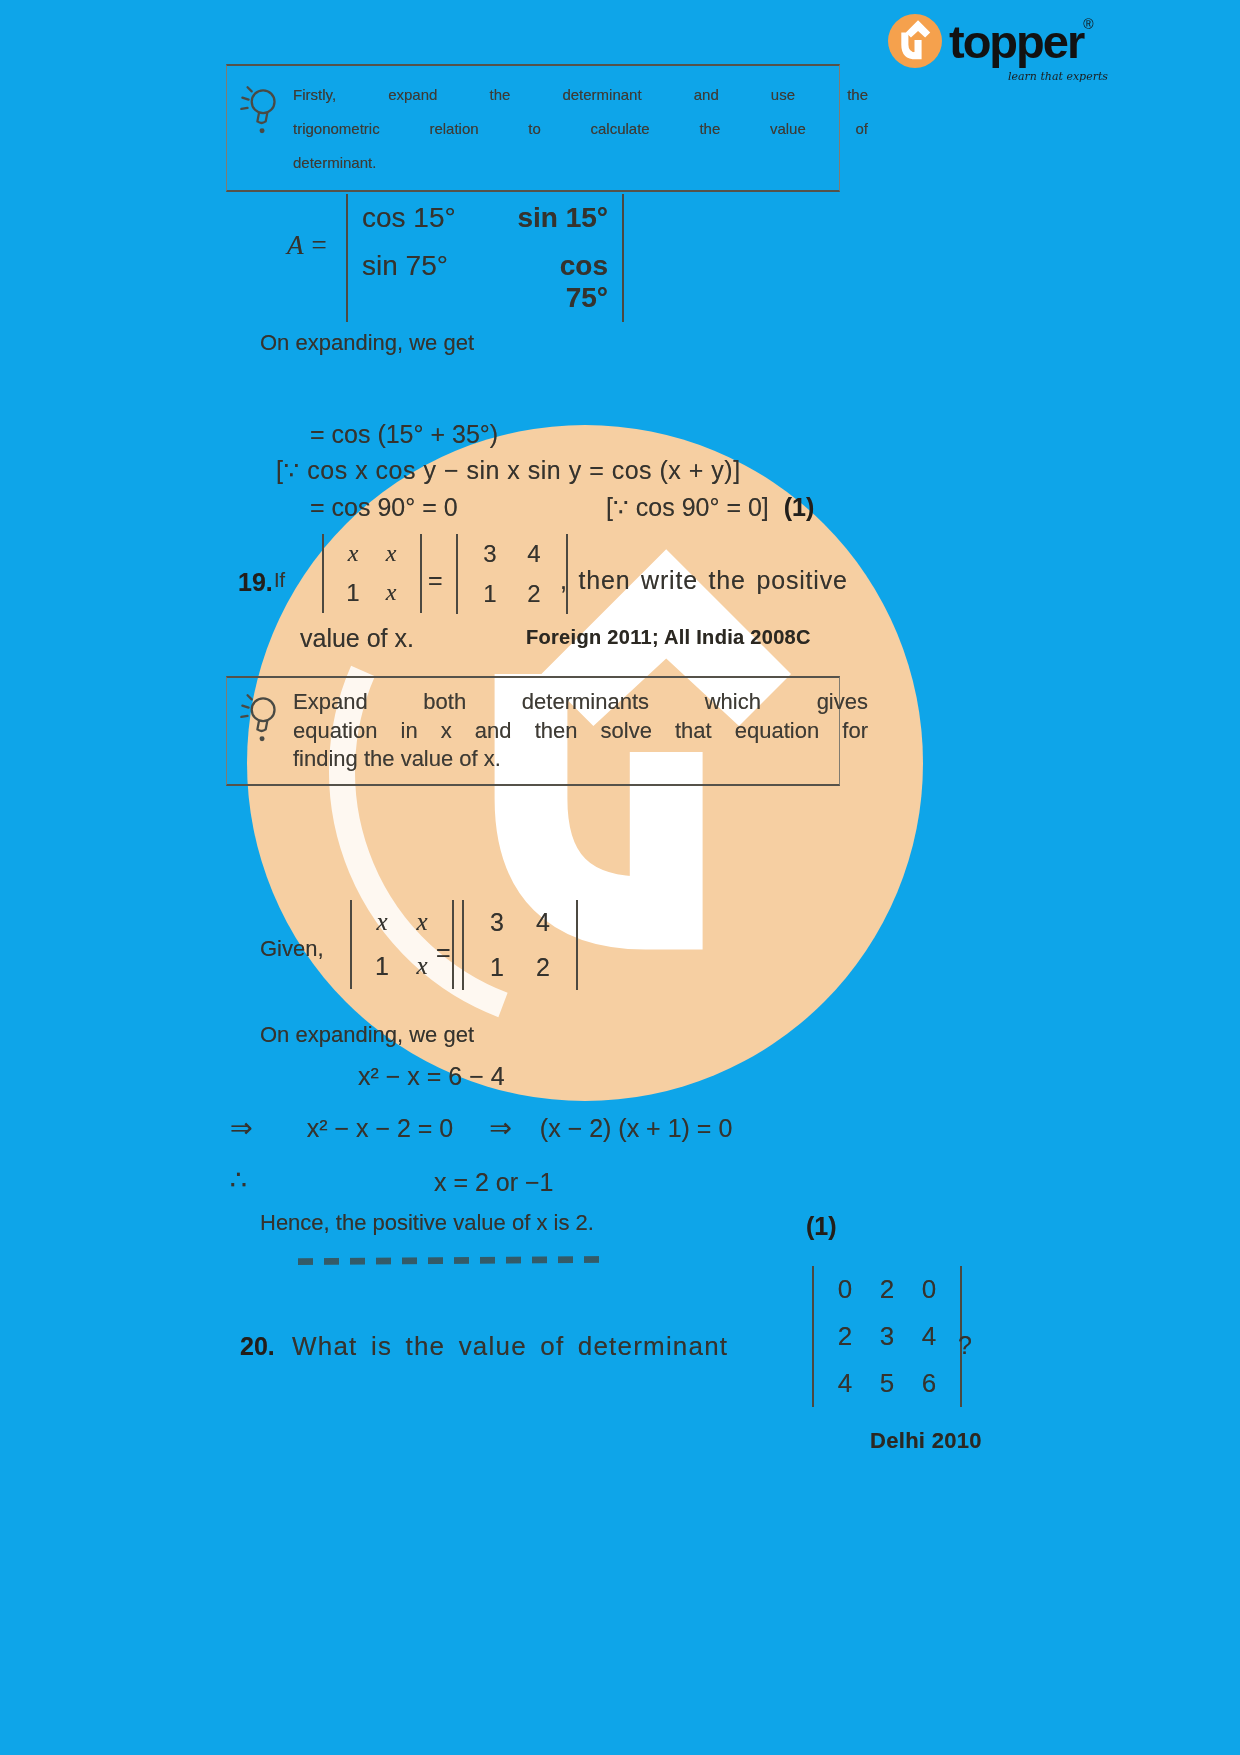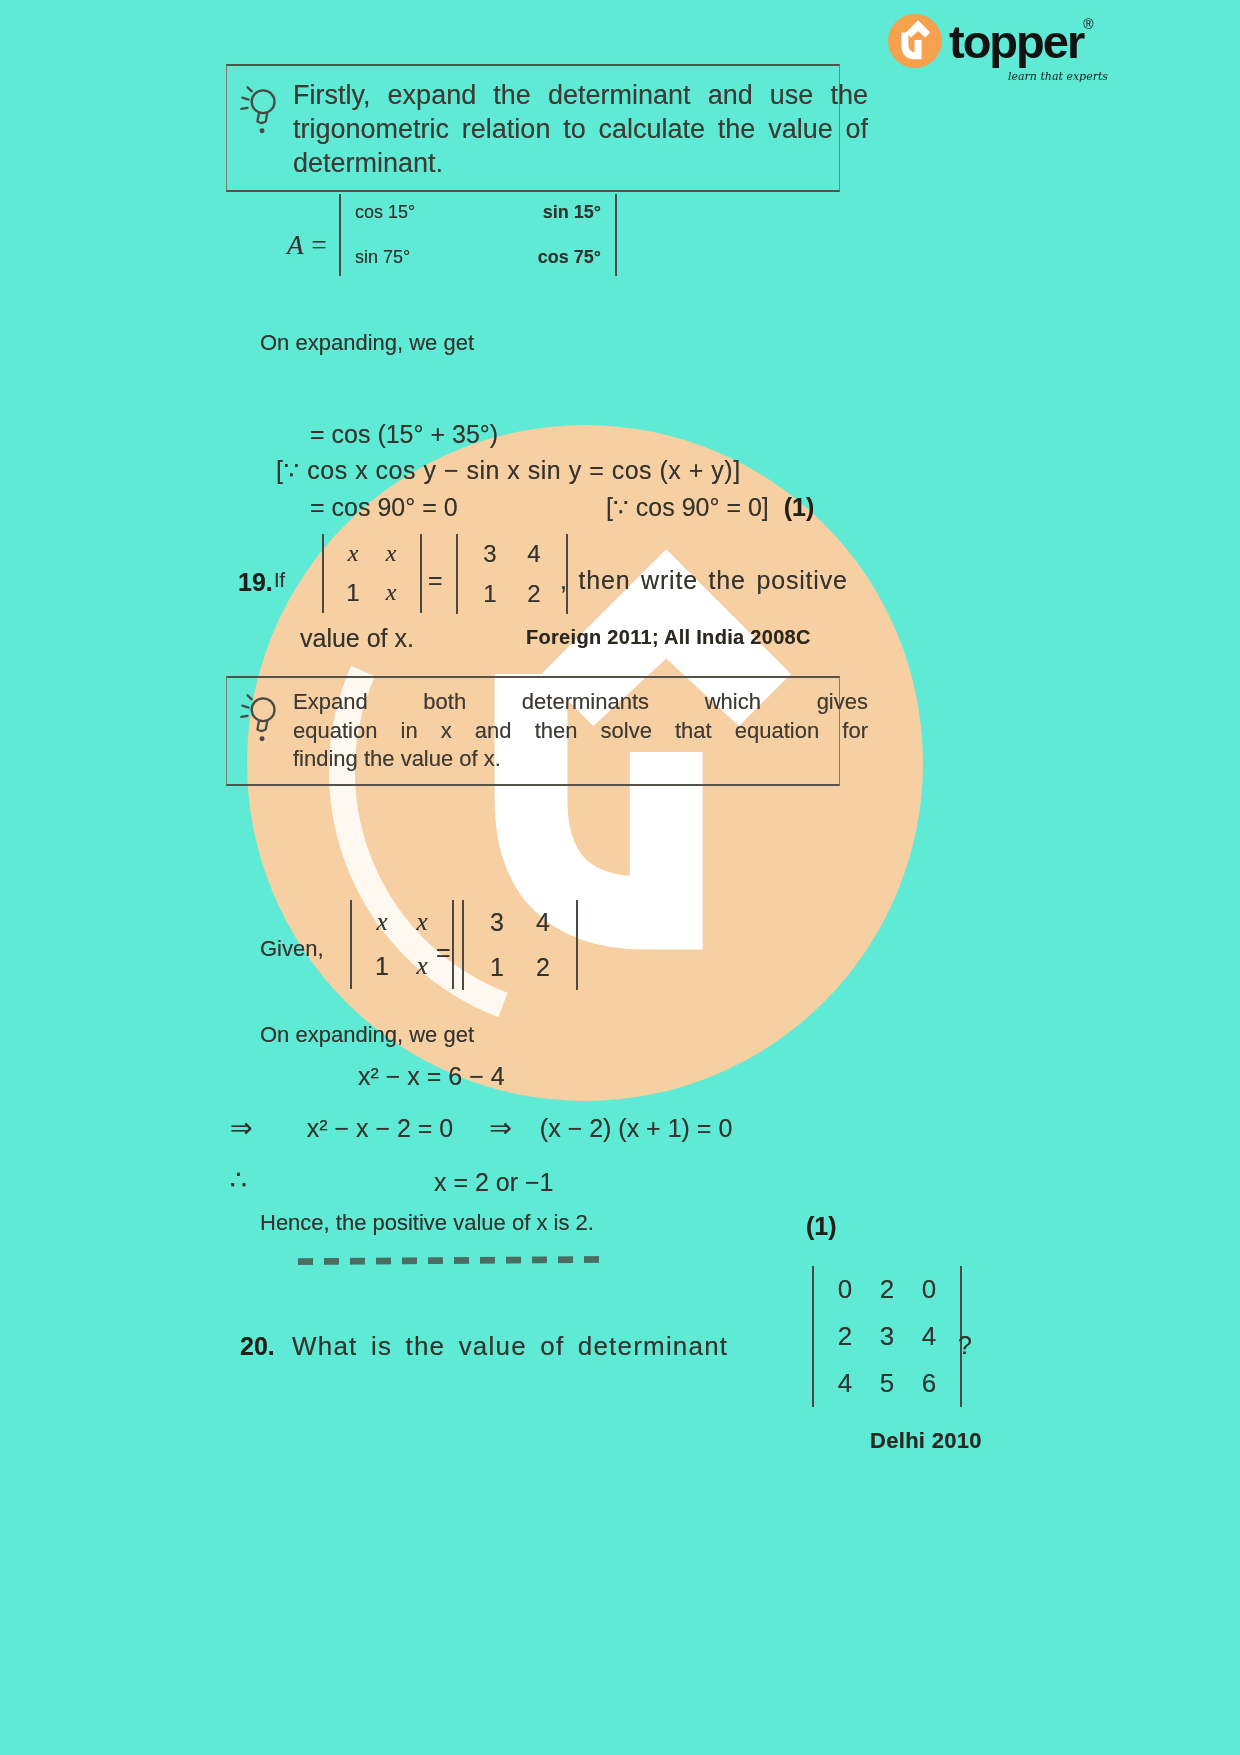--- a/index.html
+++ b/index.html
@@ -1,18 +1,18 @@
 <!DOCTYPE html>
 <html><head>
 <meta charset="utf-8">
 <style>
   html,body{margin:0;padding:0;background:#ffffff;}
   .page{
     position:relative;width:1240px;height:1755px;overflow:hidden;
-    background:#5eead4;
+    background:#0ea5e9;
     font-family:"Liberation Sans","DejaVu Sans",sans-serif;
     color:#35332e;
     text-shadow:0 0 0.5px rgba(60,55,45,0.5);
   }
   .layer{position:absolute;z-index:1;}
   .watermark{position:absolute;left:245px;top:423px;z-index:0;}
 
   
   .header-logo{position:absolute;left:888px;top:14px;z-index:1;display:flex;align-items:flex-start;}
   .brand-name{font-size:47px;font-weight:bold;letter-spacing:-2px;line-height:56px;color:#121212;margin-left:7px;text-shadow:none;}
@@ -31,21 +31,21 @@
   .bulb{position:absolute;left:12px;top:16px;}
 
   
   .det{
     display:inline-flex;flex-direction:column;justify-content:center;
     border-left:2px solid #4c4941;border-right:2px solid #4c4941;
   }
   .drow{display:flex;}
   .dcell{text-align:center;}
 
-  .det-a{padding:8px 14px;gap:24px;font-size:18px;position:absolute;left:339px;top:194px;}
+  .det-a{padding:8px 14px;gap:16px;font-size:28px;position:absolute;left:346px;top:194px;}
   .det-a .dcell.c1{width:150px;text-align:left;}
   .det-a .dcell.c2{width:96px;text-align:right;font-weight:bold;}
 
   .det-q19{padding:6px 10px;gap:12px;font-size:24px;position:absolute;top:534px;}
   .det-q19 .dcell{width:38px;}
   .det-q19.m2 .dcell{width:44px;}
 
   .det-g{padding:8px 10px;gap:16px;font-size:25px;position:absolute;top:900px;}
   .det-g .dcell{width:40px;}
   .det-g.m2 .dcell{width:46px;}
@@ -105,21 +105,21 @@
     <div class="bulb">
       <svg width="42" height="56" viewBox="0 0 40 54">
         <g fill="none" stroke="#4a4a44" stroke-width="2.2" stroke-linecap="round">
           <circle cx="23" cy="19" r="11"></circle>
           <path d="M19,30 L17.5,38 M27,30 L25.5,38 M17.5,38 Q21.5,41 25.5,38"></path>
           <path d="M8,5 L12,9 M3,15 L9,17 M2,26 L8,25"></path>
         </g>
         <circle cx="22" cy="47" r="2.4" fill="#4a4a44"></circle>
       </svg>
     </div>
-    <div class="hint-text" style="top:12px;font-size:27px;line-height:34px;">
+    <div class="hint-text" style="top:12px;font-size:15px;line-height:34px;">
       <div class="hint-line">Firstly, expand the determinant and use the</div>
       <div class="hint-line">trigonometric relation to calculate the value of</div>
       <div class="hint-line last">determinant.</div>
     </div>
   </div>
 
   <div class="layer mlabel" style="left:287px;top:230px;">A =</div>
   <div class="det det-a layer">
     <div class="drow">
       <span class="dcell c1">cos 15°</span>

